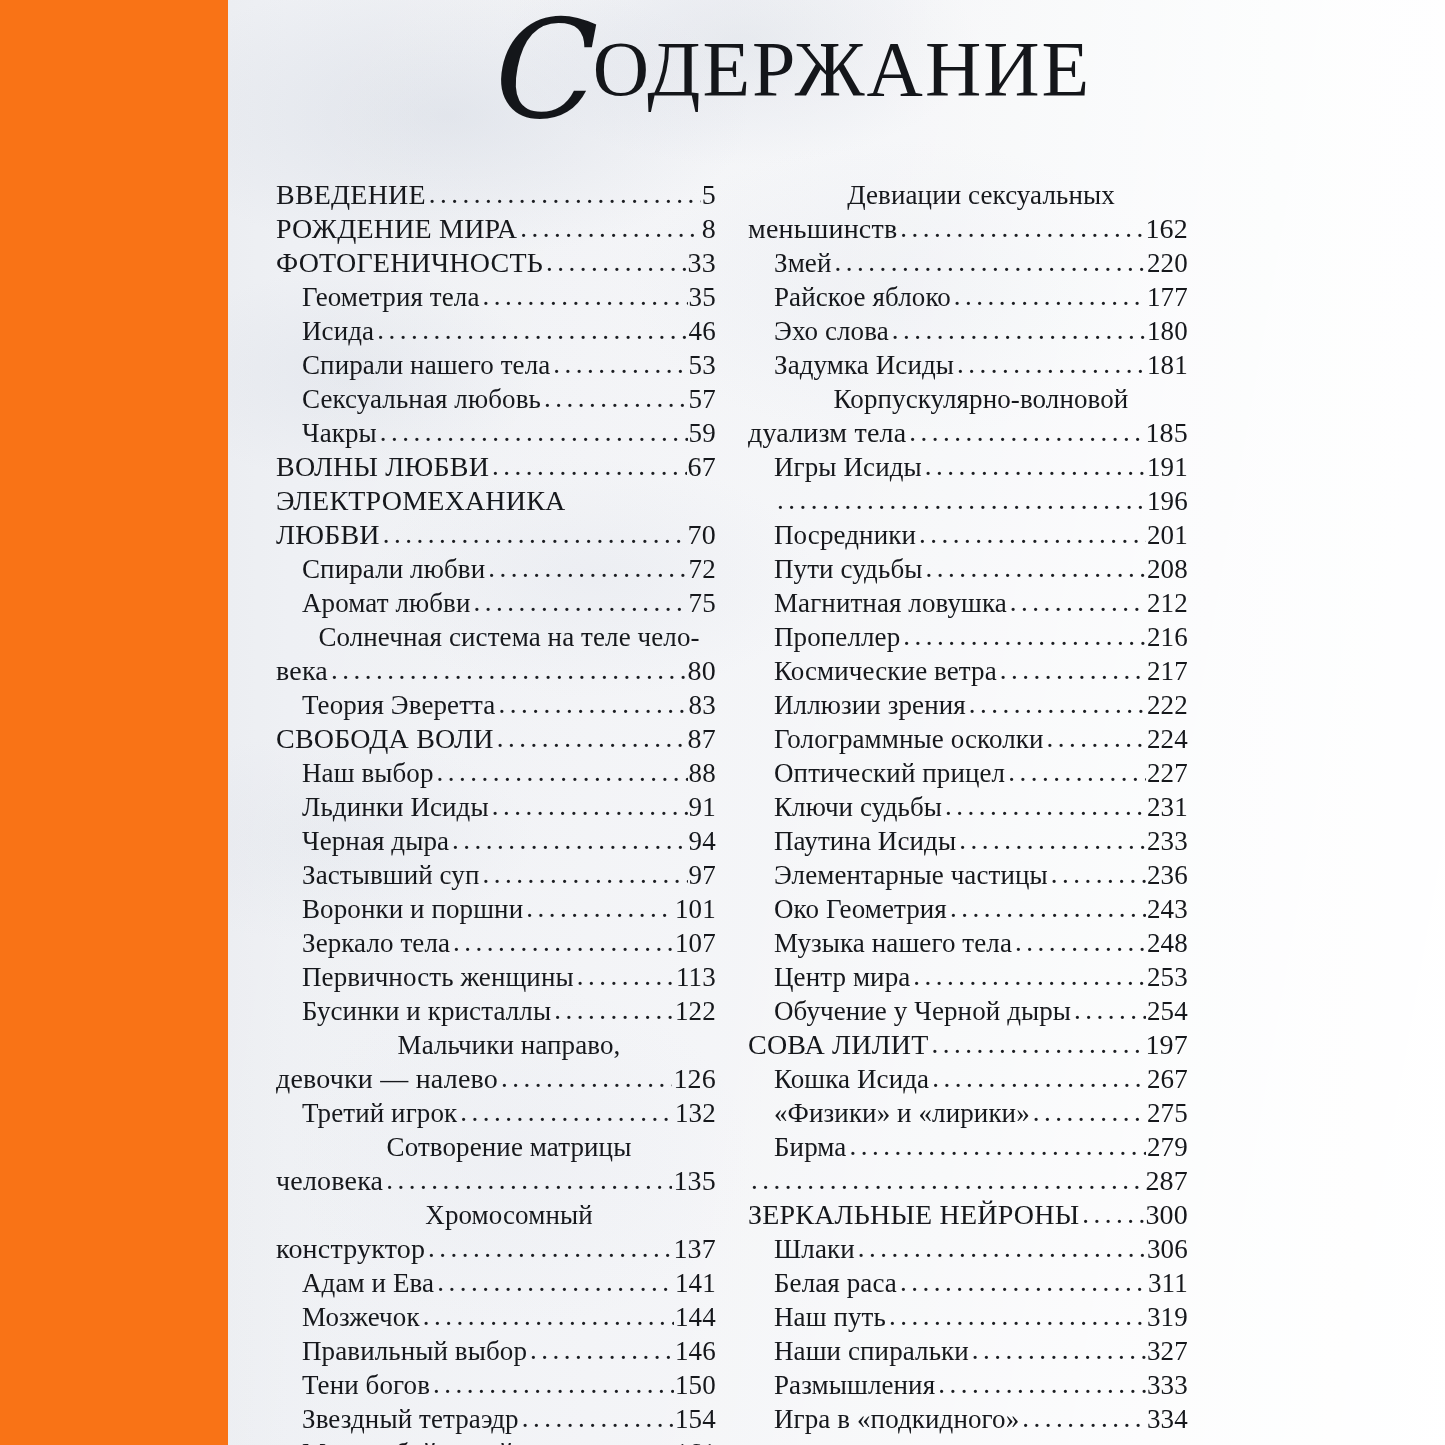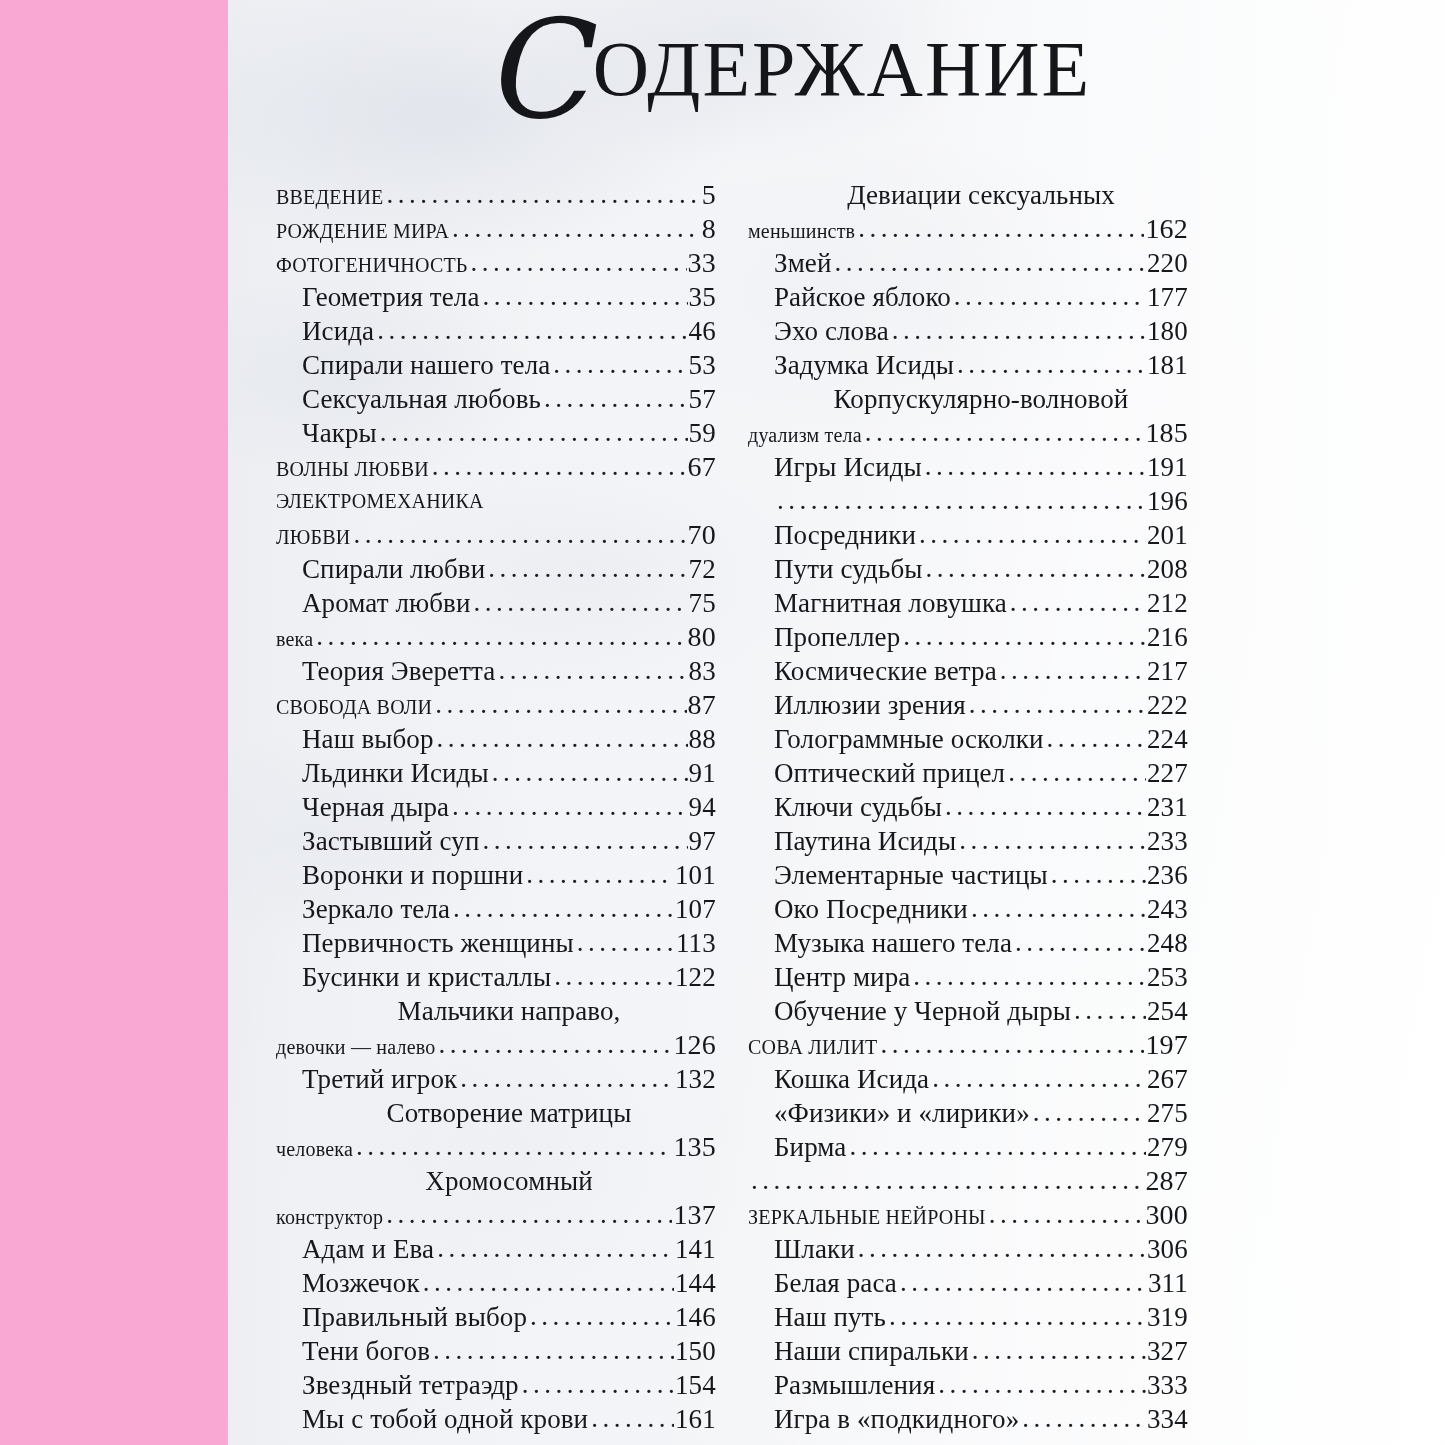--- a/index.html
+++ b/index.html
@@ -6,21 +6,21 @@
     margin: 0;
     padding: 0;
     background: #ffffff;
   }
 
   .page {
     position: relative;
     width: 1445px;
     height: 1445px;
     overflow: hidden;
-    background: #f9a8d4;
+    background: #f97316;
     font-family: "Liberation Serif", "DejaVu Serif", serif;
     color: #16181c;
     text-decoration: underline;
   }
 
   
   .paper {
     position: absolute;
     left: 228px;
     top: 0;
@@ -116,21 +116,21 @@
     transform: translateY(-1px);
   }
   .row .pageno {
     flex: 0 0 auto;
     font-size: 27px;
     letter-spacing: 0.2px;
     text-align: right;
   }
 
   
-  .row.chapter .label { font-size: 20px; letter-spacing: 0.2px; }
+  .row.chapter .label { font-size: 28px; letter-spacing: 0.2px; }
   .row.chapter .pageno { font-size: 28px; }
 
   
   .row.sub { padding-left: 26px; justify-content: center; }
 </style>
 </head>
 <body>
 
 <div class="page">
 
@@ -201,20 +201,23 @@
         <div class="row sub">
           <span class="label">Спирали любви</span>
           <span class="leader">........................................</span>
           <span class="pageno">72</span>
         </div>
         <div class="row sub">
           <span class="label">Аромат любви</span>
           <span class="leader">........................................</span>
           <span class="pageno">75</span>
         </div>
+        <div class="row sub cont-head">
+          <span class="label">Солнечная система на теле чело-</span>
+        </div>
         <div class="row chapter">
           <span class="label">века</span>
           <span class="leader">........................................</span>
           <span class="pageno">80</span>
         </div>
         <div class="row sub">
           <span class="label">Теория Эверетта</span>
           <span class="leader">........................................</span>
           <span class="pageno">83</span>
         </div>
@@ -418,21 +421,21 @@
           <span class="label">Паутина Исиды</span>
           <span class="leader">........................................</span>
           <span class="pageno">233</span>
         </div>
         <div class="row sub">
           <span class="label">Элементарные частицы</span>
           <span class="leader">........................................</span>
           <span class="pageno">236</span>
         </div>
         <div class="row sub">
-          <span class="label">Око Посредники</span>
+          <span class="label">Око Геометрия</span>
           <span class="leader">........................................</span>
           <span class="pageno">243</span>
         </div>
         <div class="row sub">
           <span class="label">Музыка нашего тела</span>
           <span class="leader">........................................</span>
           <span class="pageno">248</span>
         </div>
         <div class="row sub">
           <span class="label">Центр мира</span>

